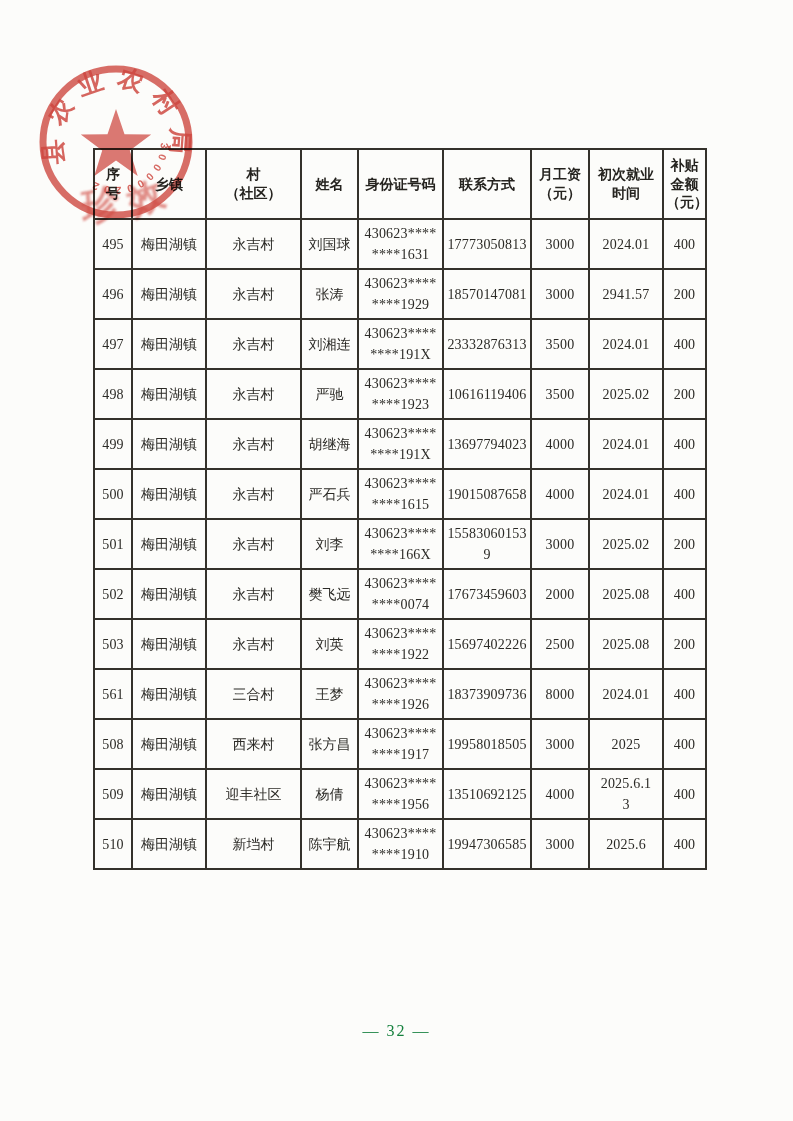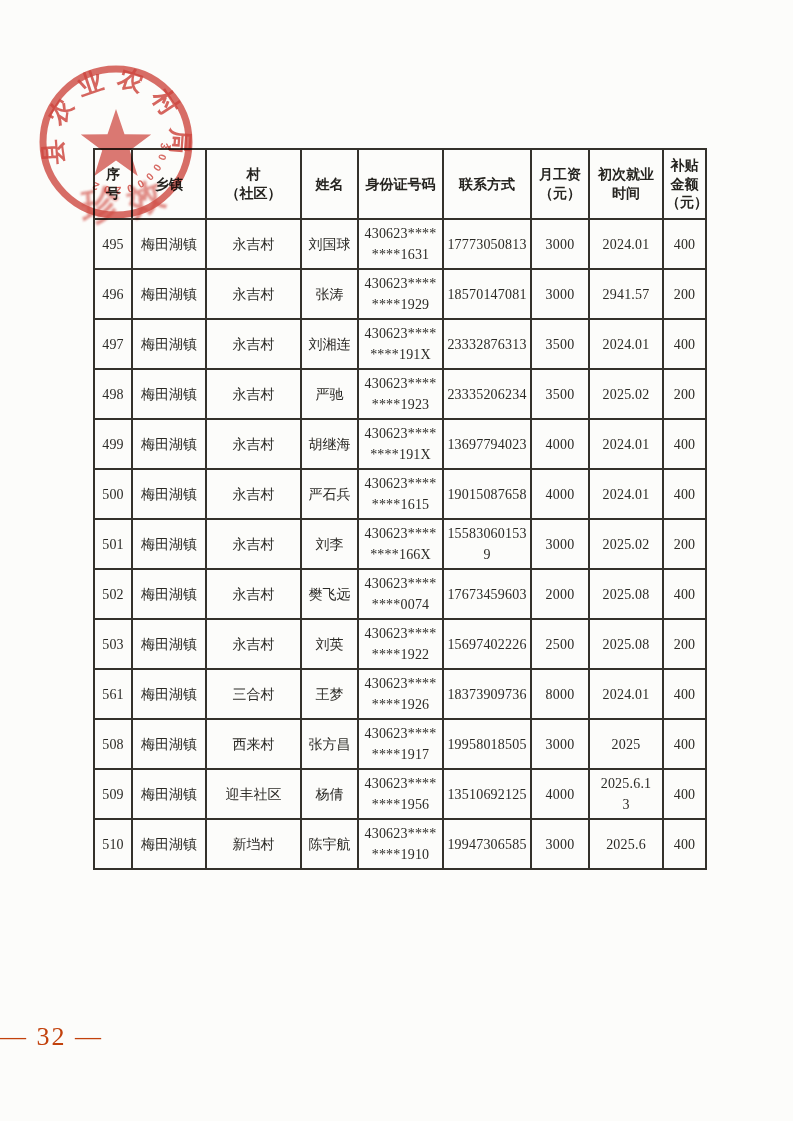--- a/index.html
+++ b/index.html
@@ -47,22 +47,23 @@
   col.c-name{width:57px}
   col.c-id{width:85px}
   col.c-phone{width:88px}
   col.c-sal{width:58px}
   col.c-date{width:74px}
   col.c-amt{width:43px}
   td.num{font-size:15px;letter-spacing:.2px;}
   
   .page-number{
     position:absolute;left:0;top:1022px;width:100%;
-    font-size:26px;
-    color:#c2410c;
+    text-align:center;
+    font-size:16px;
+    color:#15803d;
     letter-spacing:2px;
   }
   
   .seal{
     position:absolute;left:36px;top:62px;
     width:180px;height:185px;
     mix-blend-mode:multiply;
     pointer-events:none;
   }
   .seal svg{position:absolute;left:0;top:0;}
@@ -151,21 +152,21 @@
             <td class="num">2024.01</td>
             <td class="num">400</td>
           </tr>
           <tr>
             <td class="num">498</td>
             <td>梅田湖镇</td>
             <td>永吉村</td>
             <td>严驰</td>
             <td class="num">430623****
 ****1923</td>
-            <td class="num">23335206234</td>
+            <td class="num">10616119406</td>
             <td class="num">3500</td>
             <td class="num">2025.02</td>
             <td class="num">200</td>
           </tr>
           <tr>
             <td class="num">499</td>
             <td>梅田湖镇</td>
             <td>永吉村</td>
             <td>胡继海</td>
             <td class="num">430623****

